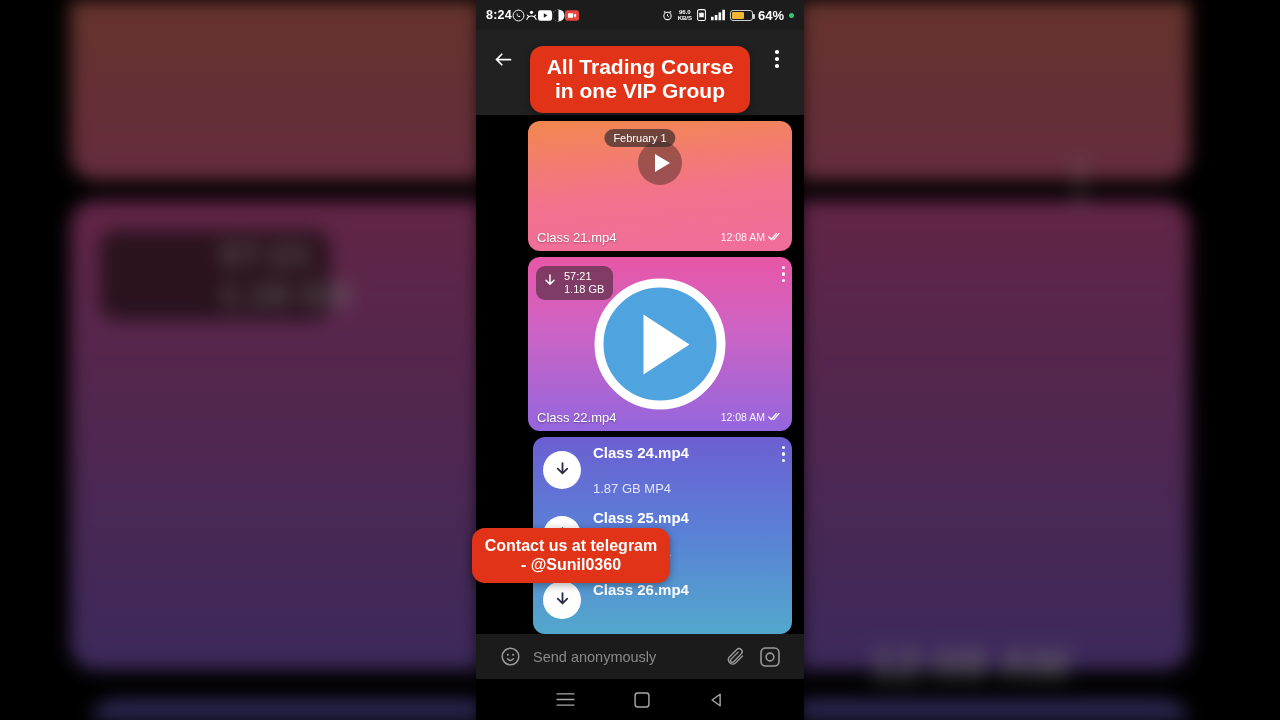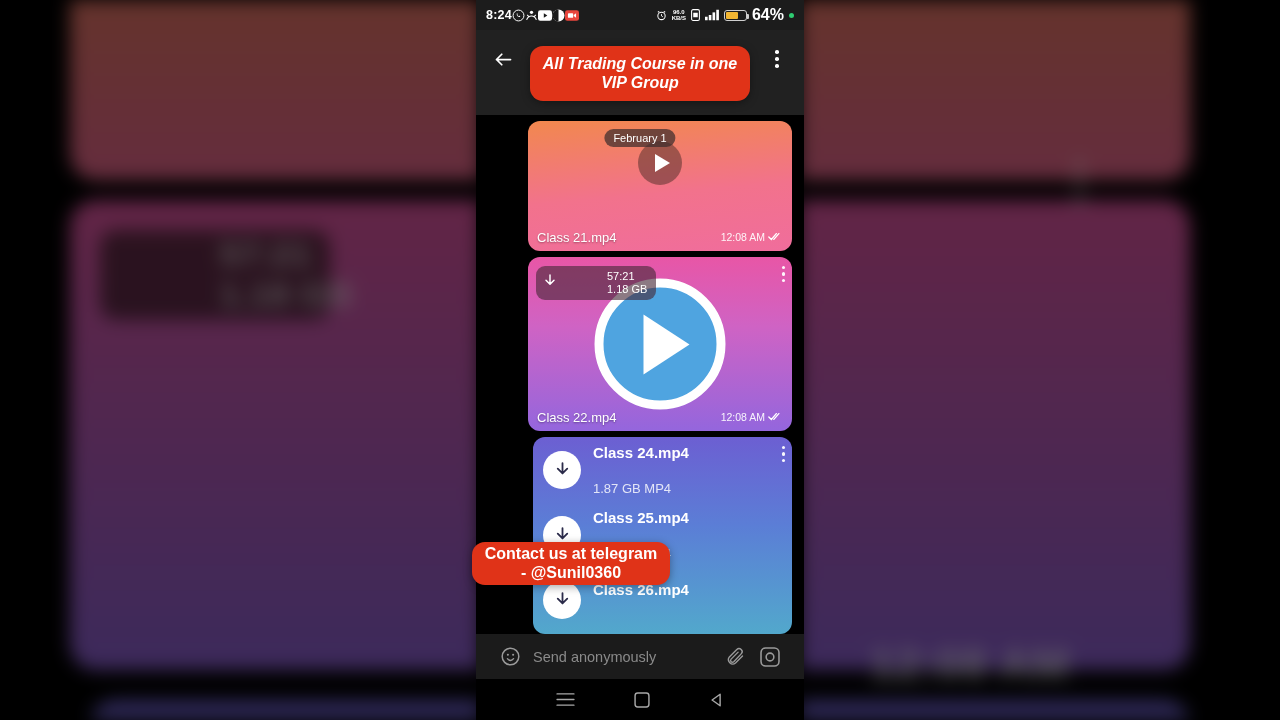--- a/index.html
+++ b/index.html
@@ -51,21 +51,21 @@
   .sb-right { margin-left:auto; display:flex; align-items:center; gap:5px; }
   .sb-ico { display:flex; align-items:center; justify-content:center; }
   .netspd { font-size:6px; line-height:6.5px; text-align:center; color:#fff; font-weight:700; }
   .sb-batt {
     width:23px; height:11px; border:1.4px solid #cfcfcf; border-radius:3px;
     position:relative; display:flex; align-items:center; padding:1px;
   }
   .sb-batt::after { content:""; position:absolute; right:-3.5px; top:3px; width:2px; height:5px;
                     background:#cfcfcf; border-radius:0 1px 1px 0; }
   .sb-batt i { display:block; height:100%; width:64%; background:#f2b632; border-radius:1px; }
-  .sb-pct { font-size:16px; font-weight:600; }
+  .sb-pct { font-size:13px; font-weight:600; }
   .sb-greendot { width:5px; height:5px; border-radius:50%; background:#2ecc71; }
 
   
   .appbar {
     position:relative; height:85px; background:#212121;
     display:flex; align-items:flex-start; padding:14px 12px 0 12px;
   }
   .backbtn { width:30px; height:30px; display:flex; align-items:center; justify-content:center;
              color:#fff; flex:none; }
   .appbar-center { flex:1; text-align:center; padding-top:26px; }
@@ -105,21 +105,21 @@
   .bub-name { color:#fff; font-size:13px; font-weight:400; text-shadow:0 1px 2px rgba(0,0,0,.35); }
   .bub-time { margin-left:auto; color:rgba(255,255,255,.92); font-size:10.5px;
               display:flex; align-items:center; gap:3px; }
   .checks { display:inline-block; }
 
   .dlpill {
     position:absolute; left:8px; top:9px; z-index:4;
     background:rgba(70,40,55,.62); border-radius:9px;
     display:flex; align-items:center; gap:6px; padding:4px 9px 4px 6px;
   }
-  .dlpill .meta { line-height:13px;margin-left:43px; }
+  .dlpill .meta { line-height:13px; }
   .dlpill .meta div { color:#fff; font-size:11px; font-weight:500; }
 
   .bigplay {
     position:absolute; left:50%; top:50%; transform:translate(-50%,-50%);
     width:131px; height:131px; border-radius:50%;
     background:#4fa4e0; border:9px solid #fff;
     display:flex; align-items:center; justify-content:center; z-index:3;
   }
   .tri-b { width:0; height:0; border-left:46px solid #fff;
            border-top:30px solid transparent; border-bottom:30px solid transparent;
@@ -156,22 +156,22 @@
   .navbar { position:relative; height:41px; background:#000;
             display:flex; align-items:center; justify-content:space-around; padding:0 50px; }
   .nav-ico { color:#a8a8a8; display:flex; align-items:center; justify-content:center; }
 
   
   .promo {
     position:absolute; background:#e03318; color:#fff; border-radius:13px;
     text-align:center; font-weight:700; line-height:1.16;
     box-shadow:0 2px 8px rgba(0,0,0,.35); z-index:40;
   }
-  .promo-title { left:530px; top:46px; width:220px; padding:9px 10px; font-size:16px;font-style:italic; }
-  .promo-contact { left:472px; top:528px; width:198px; padding:3px 8px; font-size:16px;margin-top:14px; }
+  .promo-title { left:530px; top:46px; width:220px; padding:9px 10px; font-size:21px; }
+  .promo-contact { left:472px; top:528px; width:198px; padding:9px 8px; font-size:16px; }
 </style>
 </head>
 <body>
 
 <div class="stage">
 
   <div class="bg-wrap">
 
     <div class="bg-left">
       <div class="bg-inner">

